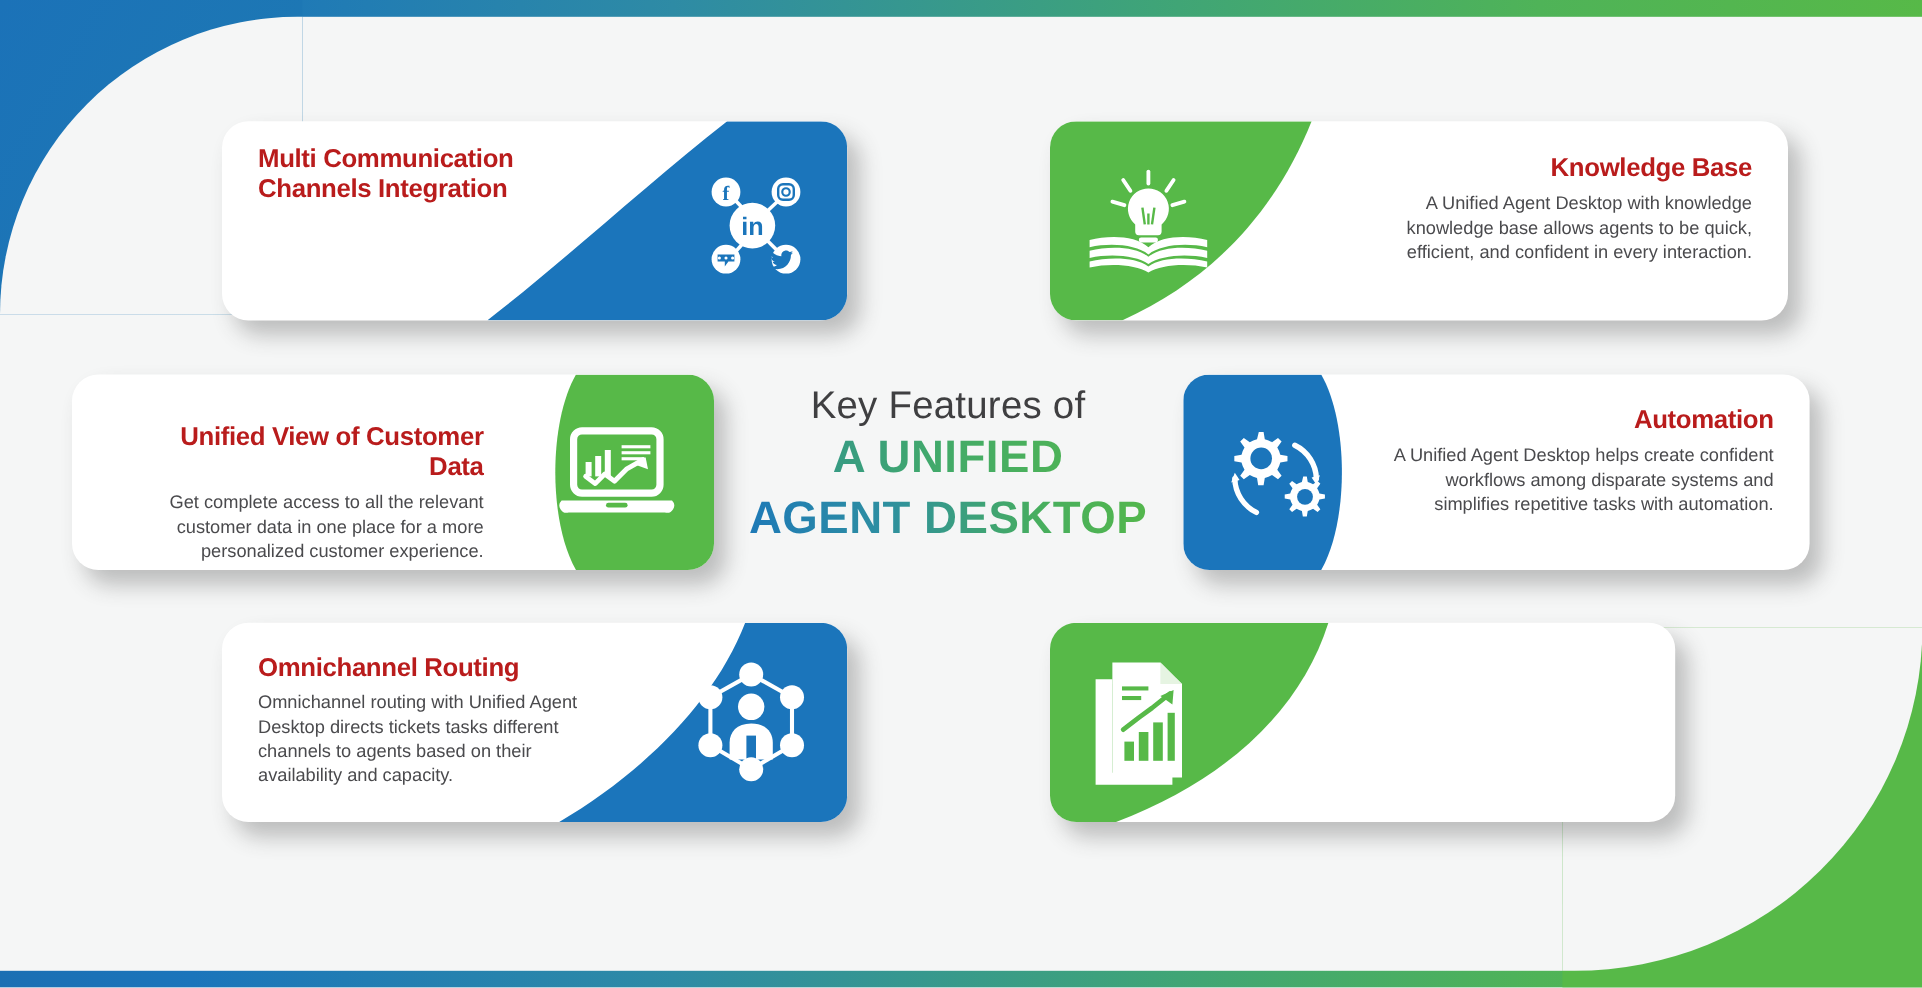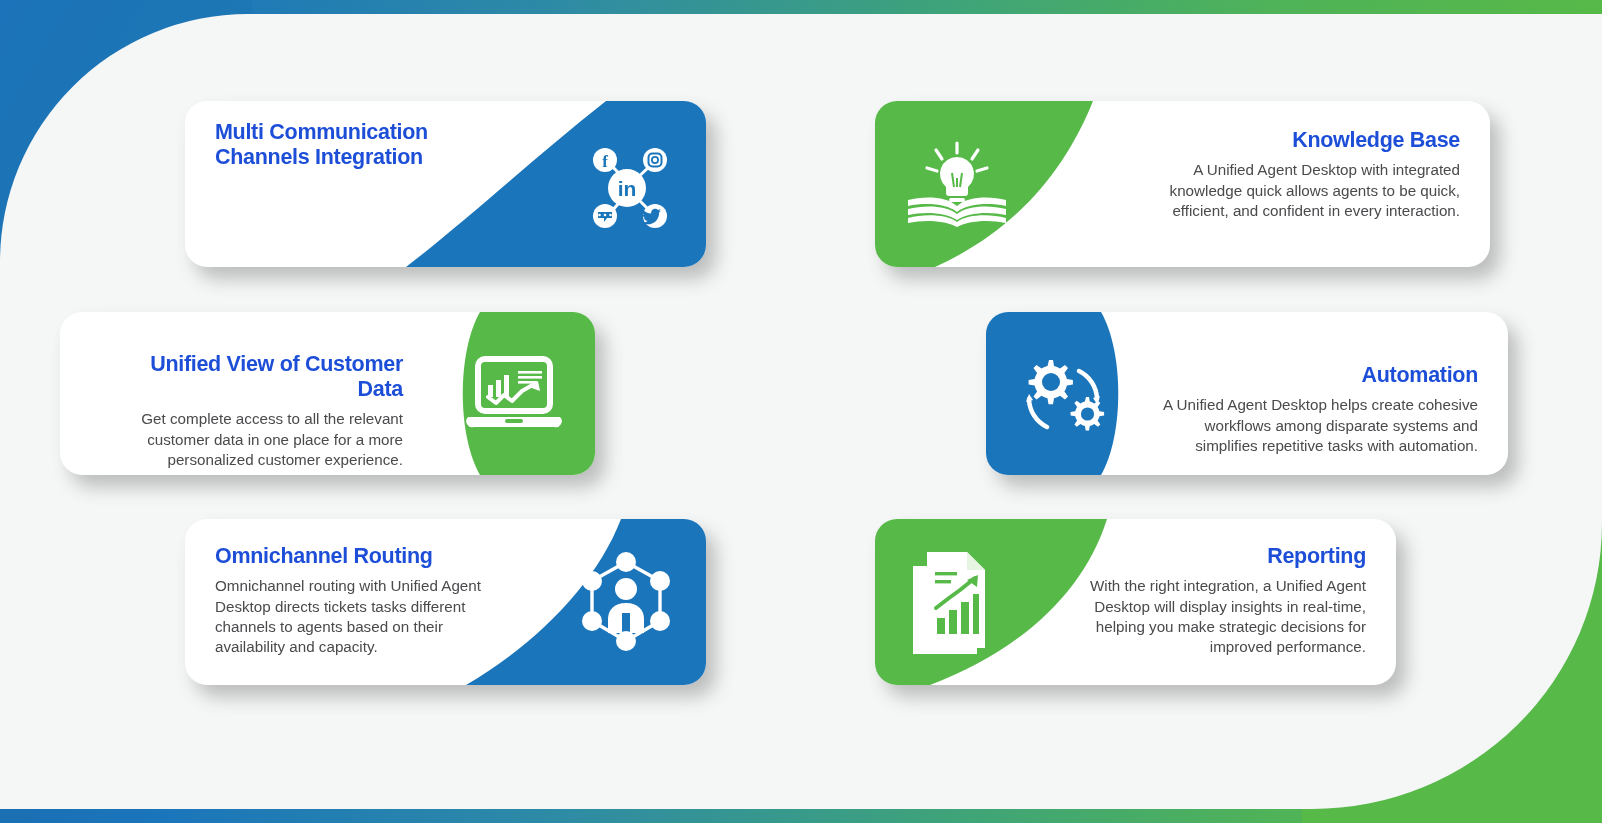--- a/index.html
+++ b/index.html
@@ -70,21 +70,21 @@
     position: absolute;
     background: #ffffff;
     border-radius: 22px;
     box-shadow: 10px 12px 18px rgba(60,60,60,0.30);
     overflow: hidden;
   }
   .card-text { position: absolute; top: 0; }
   .card-title {
     font-size: 21.5px;
     font-weight: bold;
-    color: #1d4ed8;
+    color: #b91c1c;
     letter-spacing: -0.3px;
     line-height: 1.17;
   }
   .card-body {
     font-size: 15.2px;
     color: #4a4a4d;
     line-height: 1.34;
     margin-top: 7px;
   }
   .align-right { text-align: right; }
@@ -155,20 +155,25 @@
 
 <div id="stage">
 
   <div class="bg-gradient-strip"></div>
   <div class="bg-page"></div>
   <div class="blue-arc"></div>
   <div class="green-arc"></div>
 
   <div class="content-layer">
 
+    <div id="center-title">
+      <div class="title-line1">Key Features of</div>
+      <div class="title-line2">A UNIFIED</div>
+      <div class="title-line3">AGENT DESKTOP</div>
+    </div>
 
     <div class="card" id="card-multi-comm">
       <div class="shape" style="right:0; width:300px;">
         <svg viewBox="0 0 300 166" preserveAspectRatio="none">
           <path d="M300,0 L300,166 L0,166 C60,120 130,55 200,0 Z" fill="#1b75bb"></path>
         </svg>
       </div>
       <div class="icon-wrap" style="right:24px; top:33px; width:110px; height:100px;">
         <svg width="104" height="96" viewBox="0 0 104 96">
           <g stroke="#ffffff" stroke-width="3">
@@ -220,21 +225,21 @@
             <line x1="64" y1="33" x2="62" y2="47"></line>
             <line x1="59" y1="38" x2="59" y2="47"></line>
           </g>
           <path d="M59,66 C48,56 26,56 10,60 l0,6 C28,62 49,64 59,72 C69,64 90,62 108,66 l0,-6 C92,56 70,56 59,66 z" fill="#ffffff"></path>
           <path d="M59,74 C48,65 26,65 10,69 l0,6 C28,71 49,73 59,80 C69,73 90,71 108,75 l0,-6 C92,65 70,65 59,74 z" fill="#ffffff"></path>
           <path d="M59,82 C48,74 26,74 10,78 l0,5 C28,79 49,81 59,87 C69,81 90,79 108,83 l0,-5 C92,74 70,74 59,82 z" fill="#ffffff"></path>
         </svg>
       </div>
       <div class="card-text align-right" style="right:30px; top:27px; width:300px;">
         <div class="card-title">Knowledge Base</div>
-        <div class="card-body">A Unified Agent Desktop with integrated knowledge quick allows agents to be quick, efficient, and confident in every interaction.</div>
+        <div class="card-body">A Unified Agent Desktop with knowledge knowledge base allows agents to be quick, efficient, and confident in every interaction.</div>
       </div>
     </div>
 
     <div class="card" id="card-unified-view">
       <div class="shape" style="right:0; width:160px;">
         <svg viewBox="0 0 160 163" preserveAspectRatio="none">
           <path d="M160,0 L45,0 C22,40 22,123 45,163 L160,163 Z" fill="#57b948"></path>
         </svg>
       </div>
       <div class="icon-wrap" style="right:25px; top:42px; width:112px; height:82px;">
@@ -271,23 +276,23 @@
           <path d="M44,9 l4,0 1,6 a20,20 0 0 1 6,2.5 l5,-3.6 3,3 -3.6,5 a20,20 0 0 1 2.5,6 l6,1 0,4.5 -6,1 a20,20 0 0 1 -2.5,6 l3.6,5 -3,3 -5,-3.6 a20,20 0 0 1 -6,2.5 l-1,6 -4.5,0 -1,-6 a20,20 0 0 1 -6,-2.5 l-5,3.6 -3,-3 3.6,-5 a20,20 0 0 1 -2.5,-6 l-6,-1 0,-4.5 6,-1 a20,20 0 0 1 2.5,-6 l-3.6,-5 3,-3 5,3.6 a20,20 0 0 1 6,-2.5 z" fill="#ffffff"></path>
           <circle cx="46" cy="31" r="9" fill="#1b75bb"></circle>
           <path d="M81,46 l3,0 0.8,4.6 a15,15 0 0 1 4.4,1.9 l3.8,-2.7 2.3,2.3 -2.7,3.8 a15,15 0 0 1 1.9,4.4 l4.6,0.8 0,3.3 -4.6,0.8 a15,15 0 0 1 -1.9,4.4 l2.7,3.8 -2.3,2.3 -3.8,-2.7 a15,15 0 0 1 -4.4,1.9 l-0.8,4.6 -3.3,0 -0.8,-4.6 a15,15 0 0 1 -4.4,-1.9 l-3.8,2.7 -2.3,-2.3 2.7,-3.8 a15,15 0 0 1 -1.9,-4.4 l-4.6,-0.8 0,-3.3 4.6,-0.8 a15,15 0 0 1 1.9,-4.4 l-2.7,-3.8 2.3,-2.3 3.8,2.7 a15,15 0 0 1 4.4,-1.9 z" fill="#ffffff"></path>
           <circle cx="82.5" cy="63" r="6.6" fill="#1b75bb"></circle>
           <path d="M74,20 a32,32 0 0 1 18,28" fill="none" stroke="#ffffff" stroke-width="4.5" stroke-linecap="round"></path>
           <polygon points="95,45 88,47 92,53" fill="#ffffff"></polygon>
           <path d="M42,76 a32,32 0 0 1 -18,-28" fill="none" stroke="#ffffff" stroke-width="4.5" stroke-linecap="round"></path>
           <polygon points="21,51 28,49 24,43" fill="#ffffff"></polygon>
         </svg>
       </div>
-      <div class="card-text align-right" style="right:30px; top:51px; width:340px;">
+      <div class="card-text align-right" style="right:30px; top:26px; width:340px;">
         <div class="card-title">Automation</div>
-        <div class="card-body">A Unified Agent Desktop helps create cohesive workflows among disparate systems and simplifies repetitive tasks with automation.</div>
+        <div class="card-body">A Unified Agent Desktop helps create confident workflows among disparate systems and simplifies repetitive tasks with automation.</div>
       </div>
     </div>
 
     <div class="card" id="card-omnichannel">
       <div class="shape" style="right:0; width:300px;">
         <svg viewBox="0 0 300 166" preserveAspectRatio="none">
           <path d="M300,0 L300,166 L60,166 C130,125 190,65 215,0 Z" fill="#1b75bb"></path>
         </svg>
       </div>
       <div class="icon-wrap" style="right:24px; top:28px; width:112px; height:110px;">
@@ -333,20 +338,16 @@
             <rect x="30" y="34" width="16" height="3.4"></rect>
             <rect x="32" y="72" width="8" height="16"></rect>
             <rect x="44" y="64" width="8" height="24"></rect>
             <rect x="56" y="56" width="8" height="32"></rect>
             <rect x="68" y="48" width="6" height="40"></rect>
           </g>
           <polyline points="31,62 44,52 55,44 70,32" fill="none" stroke="#57b948" stroke-width="4" stroke-linecap="round" stroke-linejoin="round"></polyline>
           <polygon points="73,29 72,41 62,34" fill="#57b948"></polygon>
         </svg>
       </div>
-      <div class="card-text align-right" style="right:30px; top:25px; width:300px;">
-        <div class="card-title">Reporting</div>
-        <div class="card-body">With the right integration, a Unified Agent Desktop will display insights in real-time, helping you make strategic decisions for improved performance.</div>
-      </div>
     </div>
 
   </div>
 </div>
 
 </body></html>

